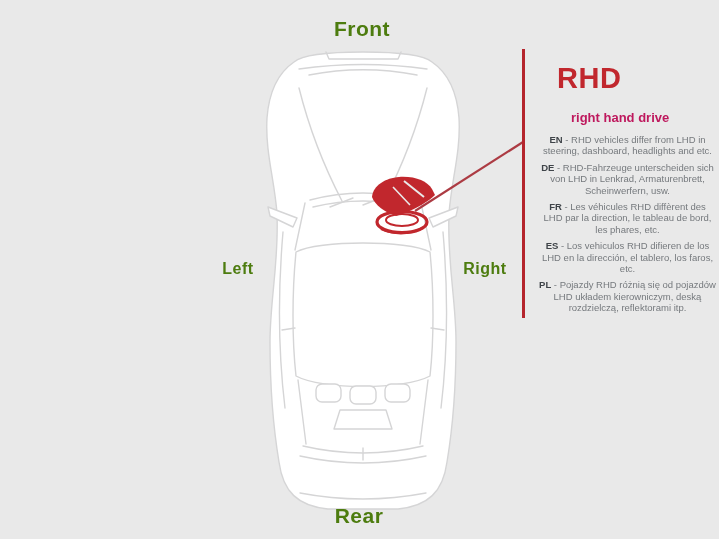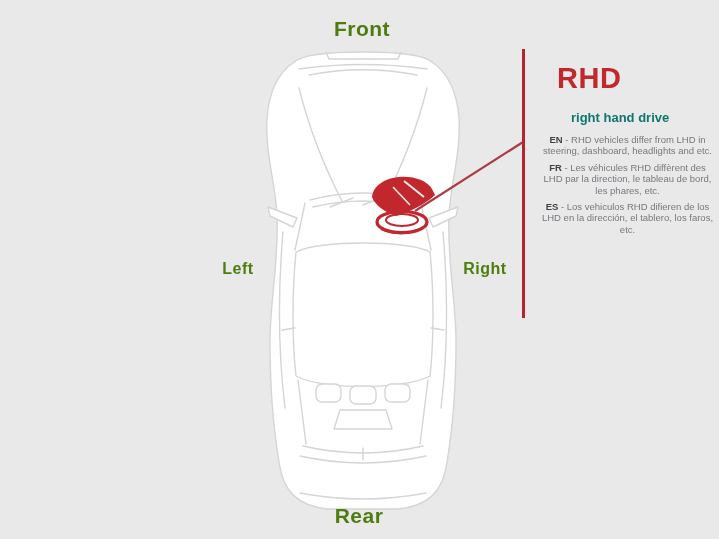--- a/index.html
+++ b/index.html
@@ -20,21 +20,21 @@
     background:#b5252d;
   }
   .panel{
     position:absolute; left:539px; top:46px; width:177px;
   }
   .panel-title{
     color:#c1272d; font-weight:bold; font-size:29px; line-height:29px;
     letter-spacing:.5px; margin:18px;
   }
   .panel-subtitle{
-    color:#0f766e; font-weight:bold; font-size:13px; line-height:14px;
+    color:#be185d; font-weight:bold; font-size:13px; line-height:14px;
     margin:2px 0 0 0;
     padding-left:32px;
   }
   .entries{margin-top:9px;text-align:center;}
   .entries p.entry{
     margin:0 0 5px 0; font-size:9.5px; line-height:11.4px; color:#75797d;
   }
   .entries p.entry b{color:#3f4449; font-weight:bold;}
 </style>
 </head>
@@ -125,18 +125,20 @@
   <div class="dir-label dir-right" style="left:485px; top:269px;">Right</div>
   <div class="dir-label dir-rear" style="left:359px; top:516px;">Rear</div>
 
   <div class="red-bar"></div>
 
   <div class="panel">
     <div class="panel-title">RHD</div>
     <div class="panel-subtitle">right hand drive</div>
     <div class="entries">
         <p class="entry"><b>EN</b><span> - RHD vehicles differ from LHD in steering, dashboard, headlights and etc.</span></p>
+        <p class="entry"><b>DE</b><span> - RHD-Fahrzeuge unterscheiden sich von LHD in Lenkrad, Armaturenbrett, Scheinwerfern, usw.</span></p>
         <p class="entry"><b>FR</b><span> - Les véhicules RHD diffèrent des LHD par la direction, le tableau de bord, les phares, etc.</span></p>
         <p class="entry"><b>ES</b><span> - Los vehiculos RHD difieren de los LHD en la dirección, el tablero, los faros, etc.</span></p>
+        <p class="entry"><b>PL</b><span> - Pojazdy RHD różnią się od pojazdów LHD układem kierowniczym, deską rozdzielczą, reflektorami itp.</span></p>
       </div>
   </div>
 
 </div>
 
 </body></html>

